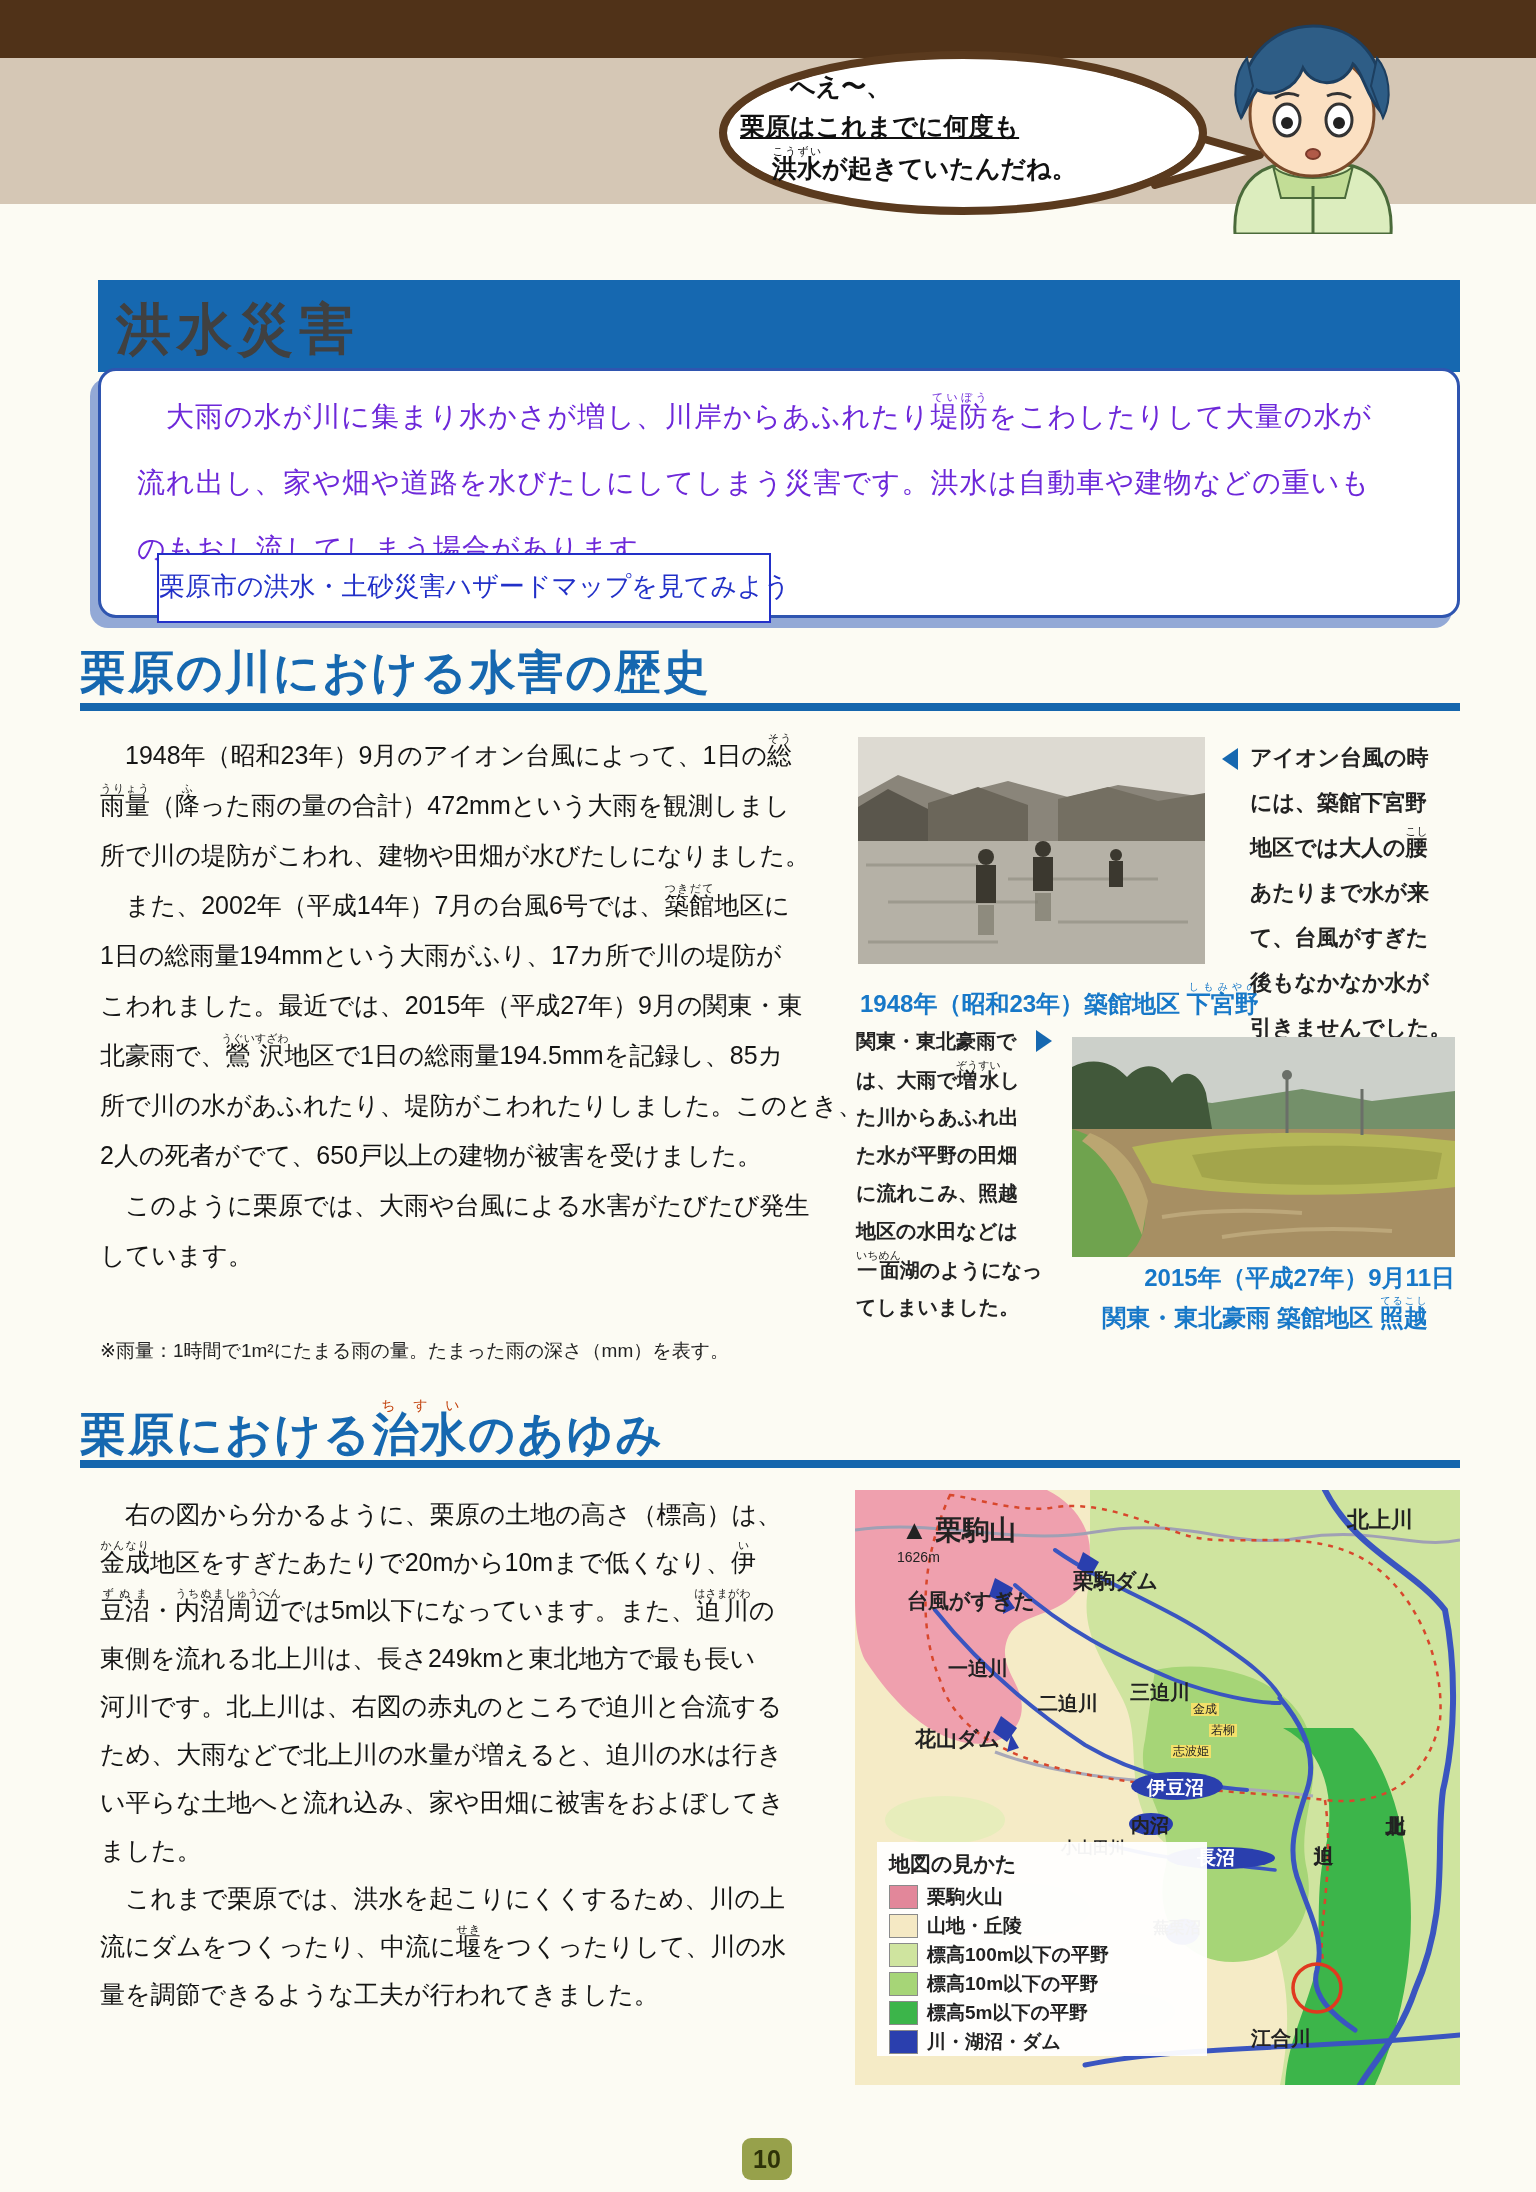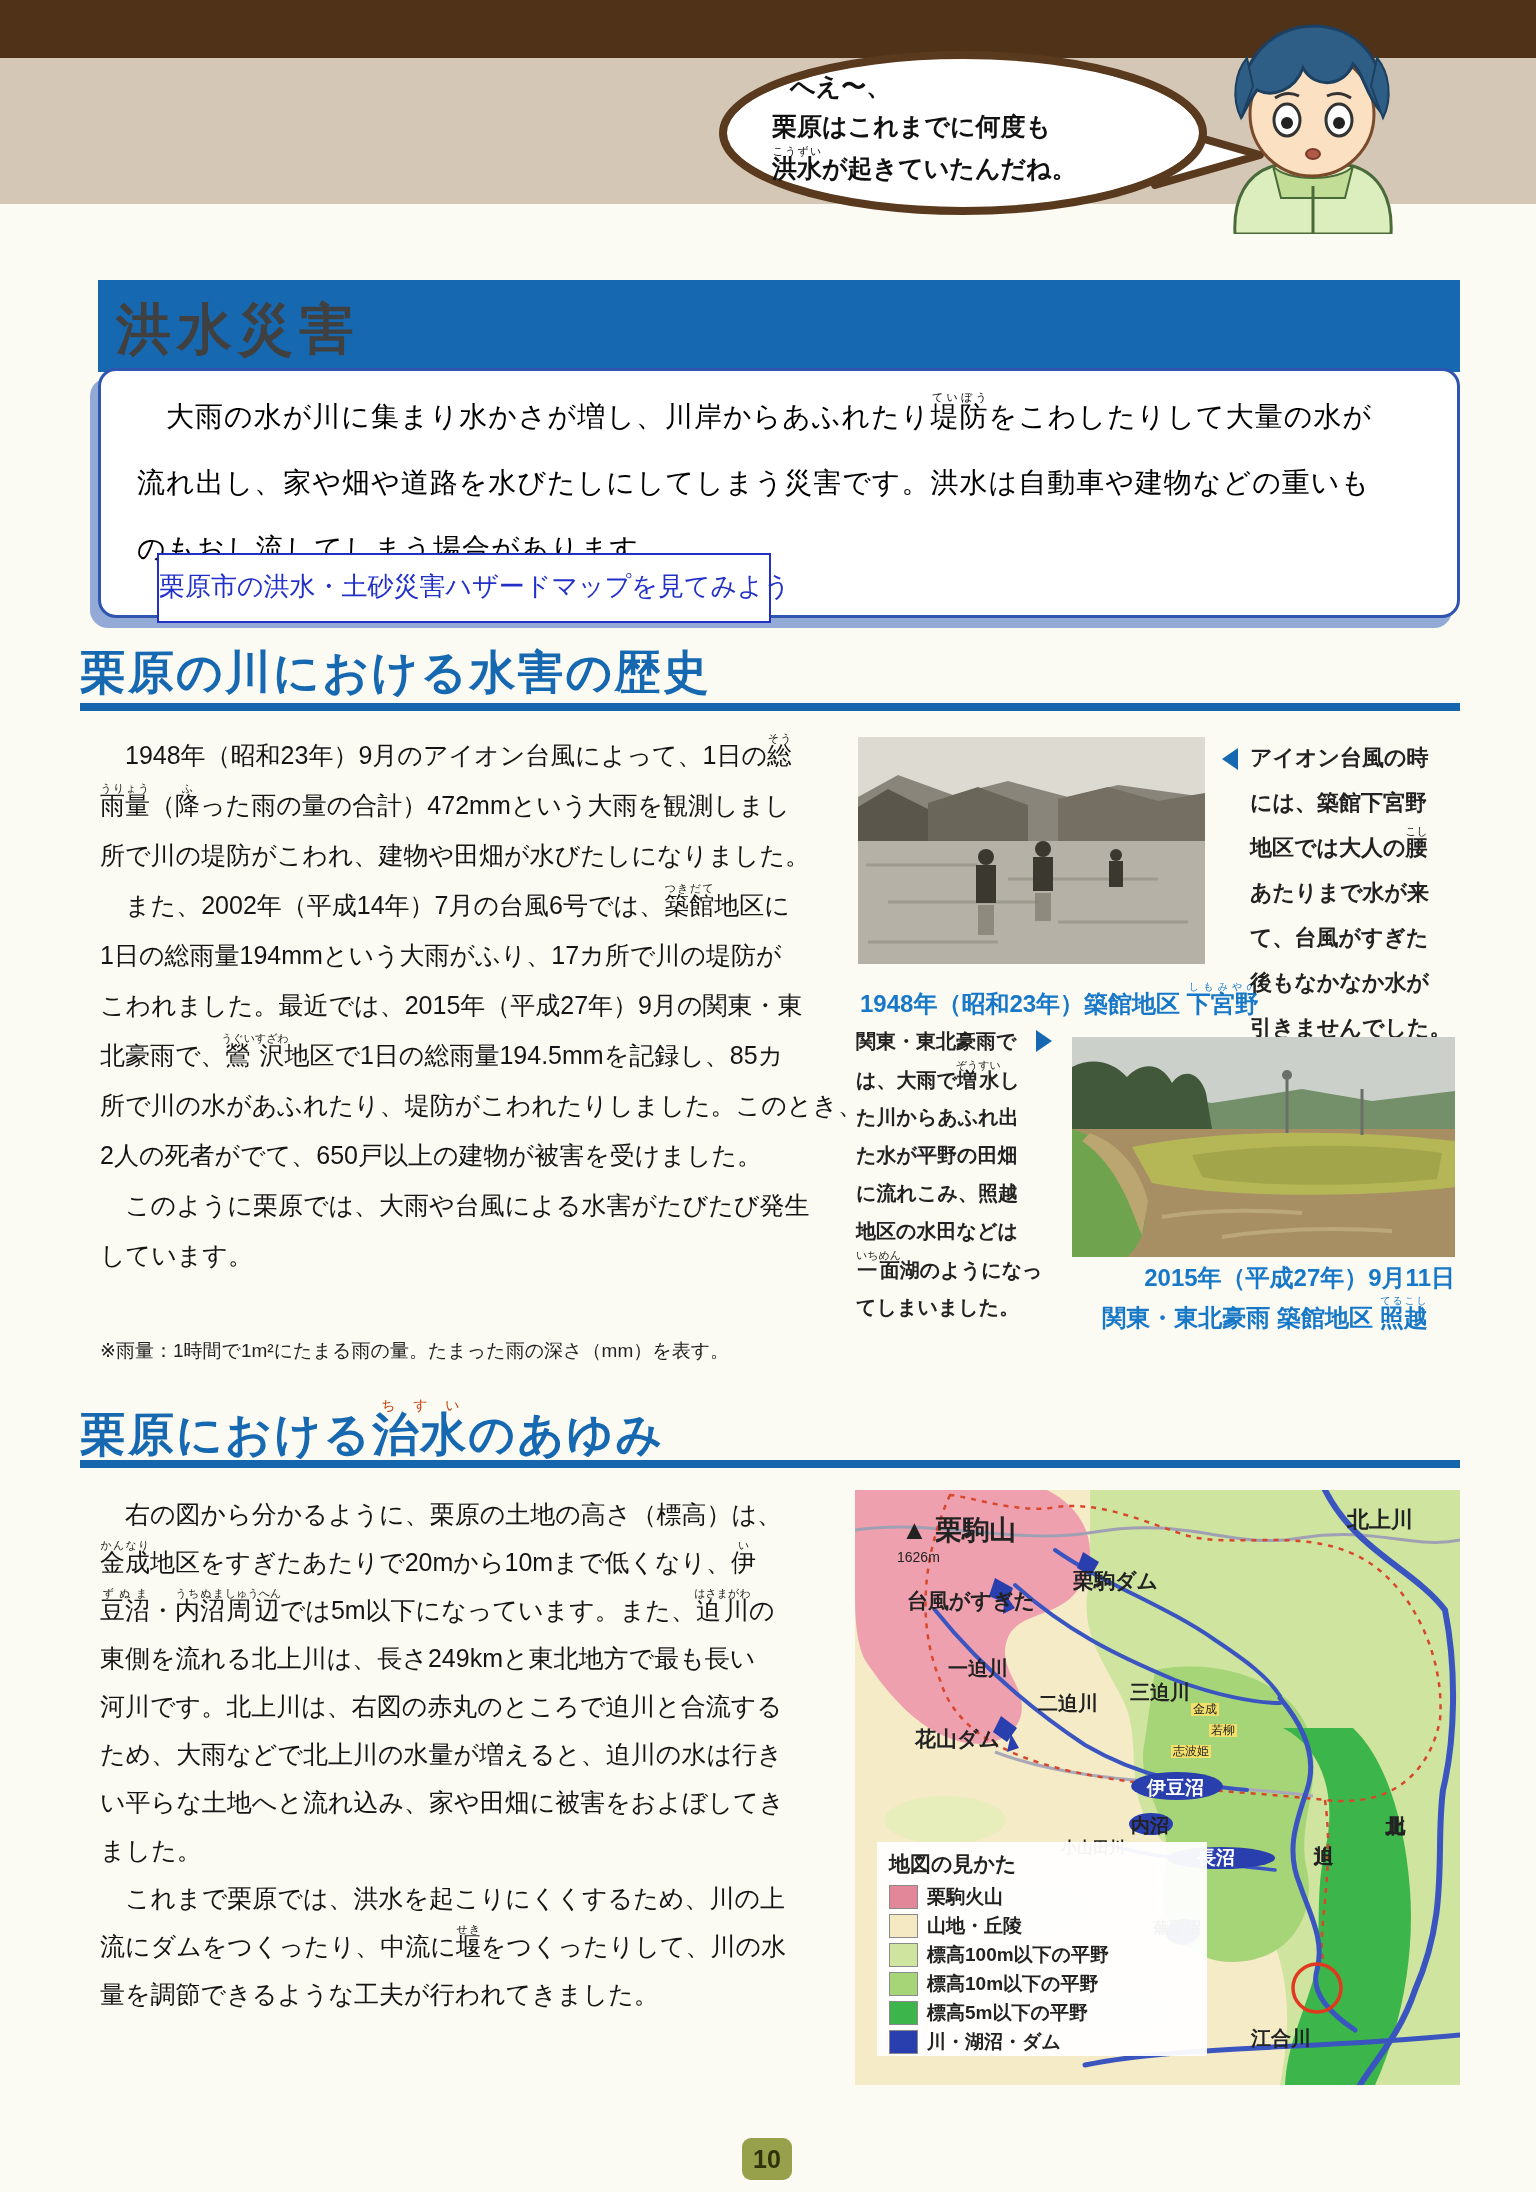--- a/index.html
+++ b/index.html
@@ -11,21 +11,21 @@
   .band-dark{left:0;top:0;width:1536px;height:58px;background:#503218;}
   .band-tan{left:0;top:58px;width:1536px;height:146px;background:#d5c7b5;}
   
   .bubble-svg{left:715px;top:40px;}
   .bubble-line{position:absolute;font-weight:bold;color:#111;font-size:25px;height:40px;line-height:40px;white-space:nowrap;}
   
   .title-bar{left:98px;top:280px;width:1362px;height:92px;background:#1668b0;}
   .title-text{left:116px;top:280px;height:92px;line-height:98px;color:#404040;font-size:55px;font-weight:bold;letter-spacing:6px;white-space:nowrap;}
   .intro-box{left:98px;top:368px;width:1356px;height:244px;background:#ffffff;border:3px solid #2f55b0;border-radius:18px;
              box-shadow:-8px 10px 0 0 #93a9d6;}
-  .intro-line{position:absolute;left:36px;font-size:28px;letter-spacing:1px;height:52px;line-height:52px;white-space:nowrap;color:#000000;}
+  .intro-line{position:absolute;left:36px;font-size:28px;letter-spacing:1px;height:52px;line-height:52px;white-space:nowrap;color:#6d28d9;}
   .hazard-link{left:157px;top:553px;width:610px;height:66px;background:#fff;border:2px solid #2230c8;color:#2230c8;
                font-size:26px;line-height:62px;text-align:center;white-space:nowrap;cursor:pointer;}
   
   .sec-head{color:#1668b0;font-weight:bold;font-size:46px;letter-spacing:2px;white-space:nowrap;height:60px;line-height:60px;}
   .sec-head rt{font-size:14px;color:#c2410c;}
   .sec-rule{height:8px;background:#1566ad;width:1380px;left:80px;}
   
   .ln{height:50px;line-height:50px;font-size:25px;white-space:nowrap;color:#151515;}
   .s2 .ln{height:48px;line-height:48px;}
   .footnote{font-size:19px;color:#222;white-space:nowrap;}
@@ -58,21 +58,21 @@
 
   <div class="abs band-dark"></div>
   <div class="abs band-tan"></div>
 
   <svg class="abs bubble-svg" width="560" height="190" viewBox="0 0 560 190">
     <polygon points="440,85 545,115 440,145" fill="#ffffff" stroke="#5a3a1e" stroke-width="8" stroke-linejoin="round"></polygon>
     <ellipse cx="248" cy="93" rx="240" ry="78" fill="#ffffff" stroke="#5a3a1e" stroke-width="8"></ellipse>
     <ellipse cx="248" cy="93" rx="235" ry="73" fill="#ffffff"></ellipse>
   </svg>
   <div class="abs bubble-line" style="left:790px;top:66px;">へえ〜、</div>
-  <div class="abs bubble-line" style="left:772px;top:106px;">栗原はこれまでに何度も</div>
+  <div class="abs bubble-line" style="left:740px;top:106px;text-decoration:underline;">栗原はこれまでに何度も</div>
   <div class="abs bubble-line" style="left:772px;top:146px;"><ruby>洪水<rt>こうずい</rt></ruby>が起きていたんだね。</div>
 
   <svg class="abs" style="left:1195px;top:2px;" width="235" height="232" viewBox="0 0 235 232">
 
     <path d="M40,232 C38,196 52,172 78,164 L118,158 L158,164 C184,172 198,196 196,232 Z" fill="#dcedbe" stroke="#4a6a3a" stroke-width="3"></path>
     <path d="M78,164 C90,180 146,180 158,164 L150,196 L86,196 Z" fill="#c2dd96" stroke="#4a6a3a" stroke-width="2"></path>
     <line x1="118" y1="184" x2="118" y2="232" stroke="#4a6a3a" stroke-width="3"></line>
 
     <circle cx="117" cy="112" r="62" fill="#fbe0c2" stroke="#7a4a2a" stroke-width="3"></circle>
 

